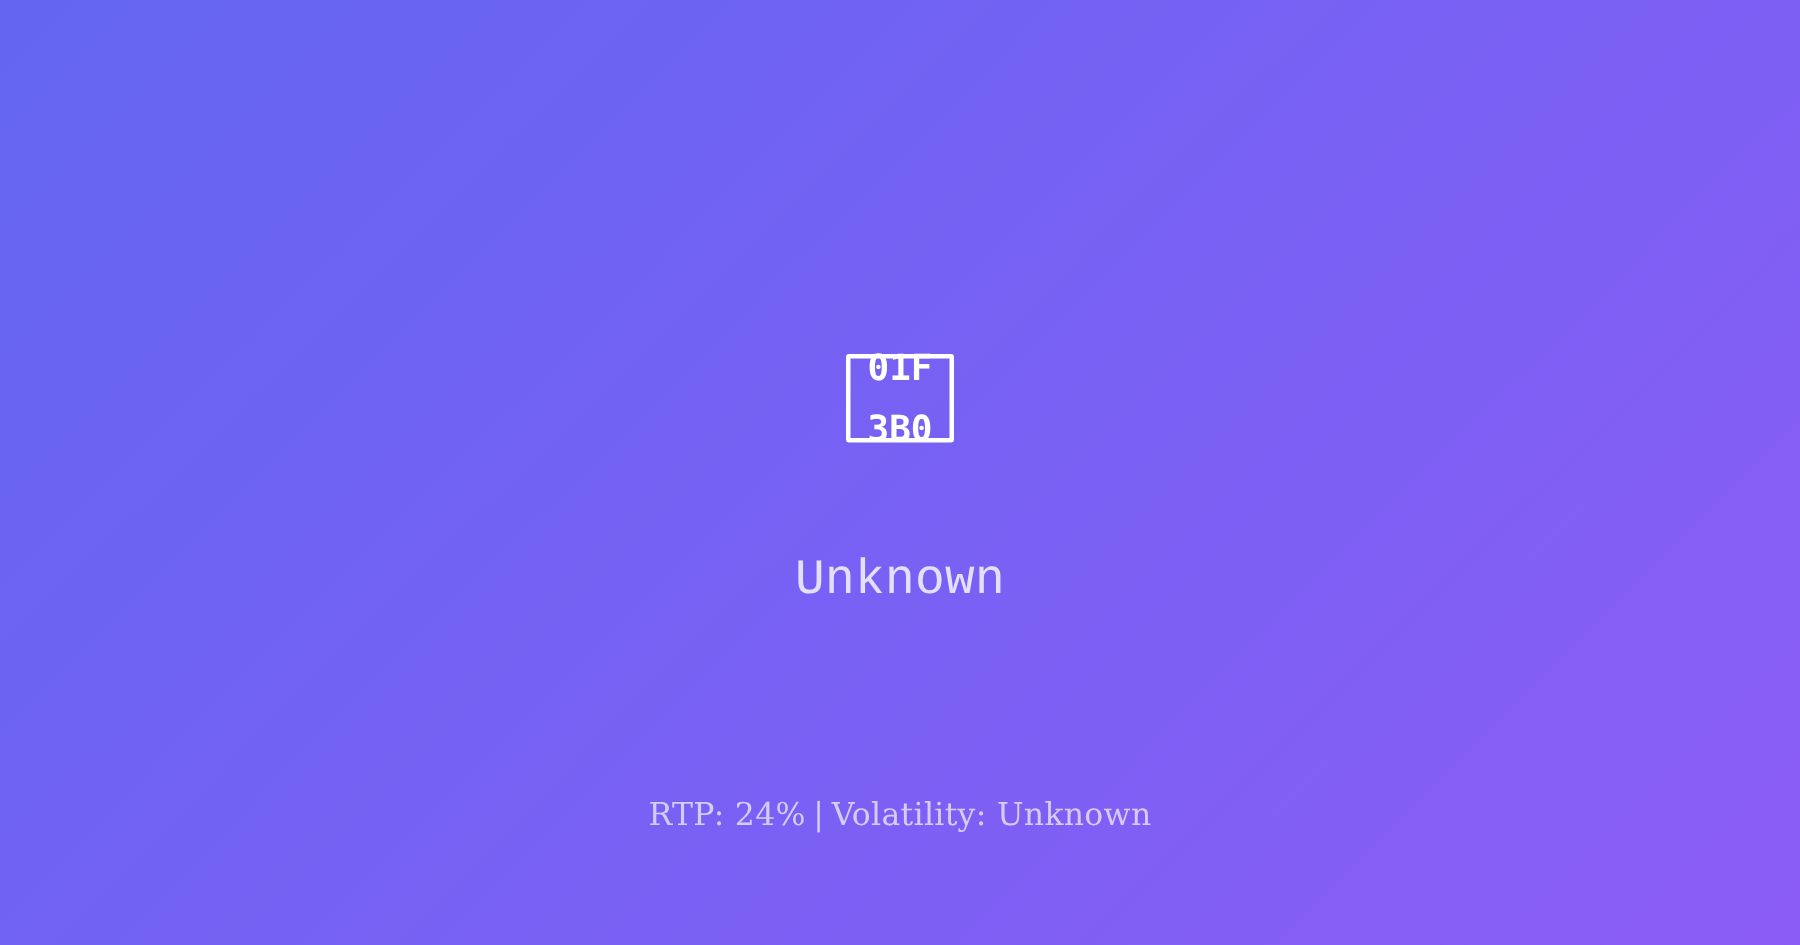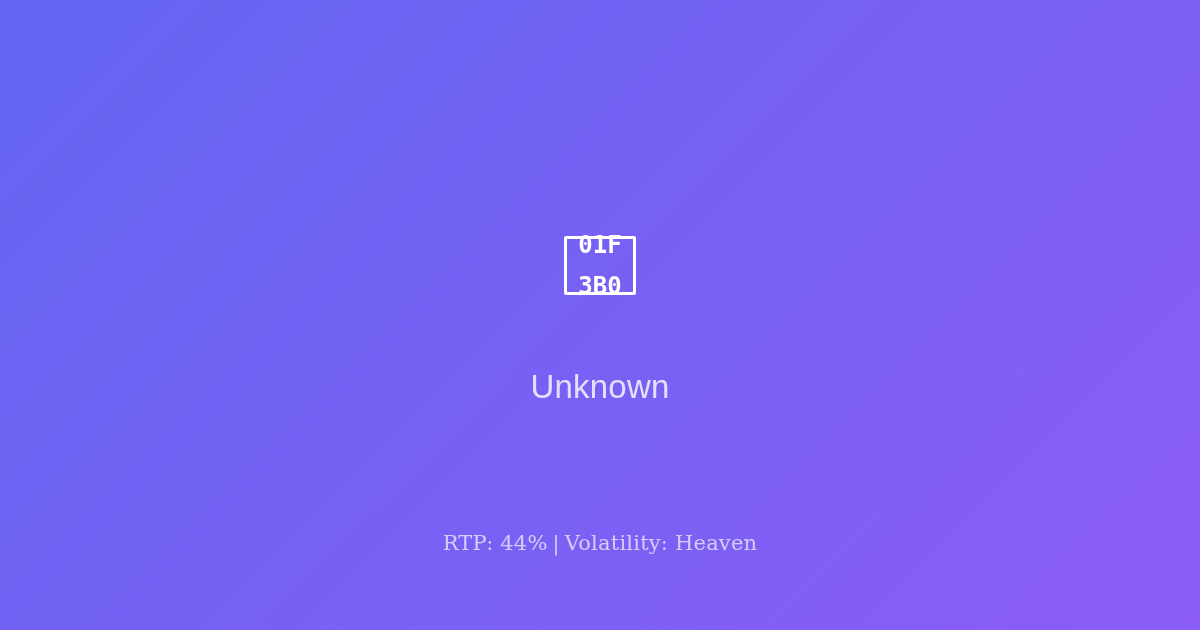--- a/index.html
+++ b/index.html
@@ -84,21 +84,21 @@
 
   
   .provider-name {
     position: absolute;
     left: 0;
     right: 0;
     top: 366px;
     margin: 0;
     text-align: center;
     color: rgba(255, 255, 255, 0.80);
-    font-family: Liberation Sans, sans-serif;
+    font-family: Liberation Mono, monospace;
     font-weight: 400;
     font-size: 33px;
     line-height: 42px;
     letter-spacing: 0.2px;
   }
 
   
   .stats-line {
     position: absolute;
     left: 0;
@@ -128,16 +128,16 @@
       <span class="tofu-line">01F</span>
       <span class="tofu-line">3B0</span>
     </div>
 
 
   </div>
 
   <p class="provider-name">Unknown</p>
 
   <p class="stats-line">
-    <span>RTP: 44%</span><span class="stat-sep">|</span><span>Volatility: Heaven</span>
+    <span>RTP: 24%</span><span class="stat-sep">|</span><span>Volatility: Unknown</span>
   </p>
 
 </div>
 
 </body></html>

